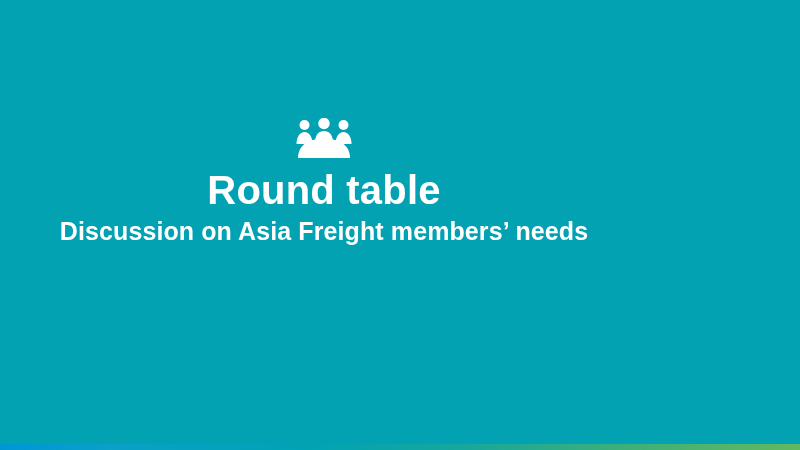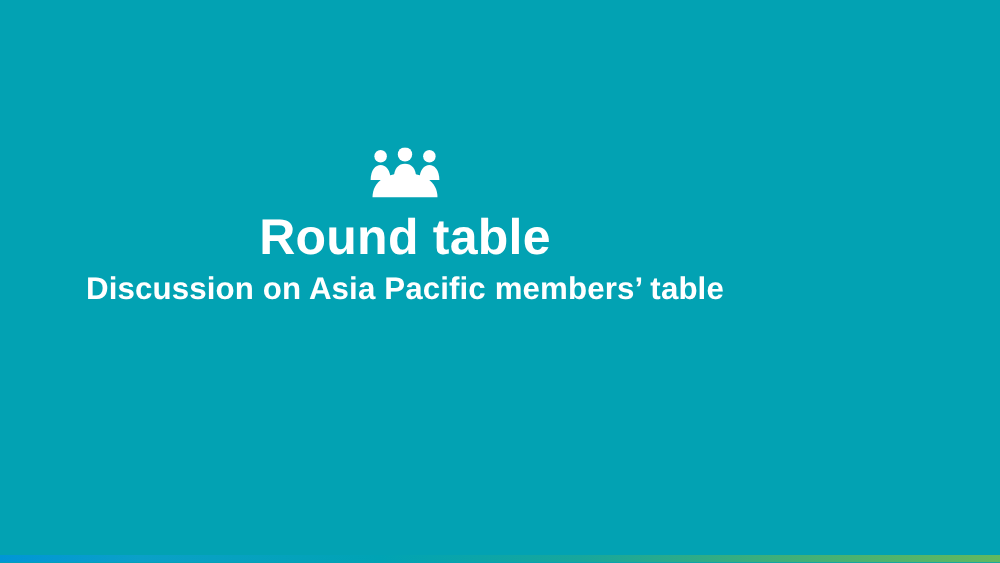--- a/index.html
+++ b/index.html
@@ -101,20 +101,20 @@
 
       <circle cx="57" cy="11" r="11.5" fill="#ffffff"></circle>
       <path d="M39 50 C39 33 47 26 57 26 C67 26 75 33 75 50 Z" fill="#ffffff"></path>
 
       <path d="M5 80 C5 53 28 41 57 41 C86 41 109 53 109 80 Z" fill="#ffffff"></path>
     </svg>
 
     <div id="slide-title">Round table</div>
 
     <div id="slide-subtitle">
-      <span class="subtitle-line">Discussion on Asia Pacific members’ table</span>
+      <span class="subtitle-line">Discussion on Asia Freight members’ needs</span>
     </div>
 
   </div>
 
   <div id="bottom-accent-bar"></div>
 
 </div>
 
 </body></html>

